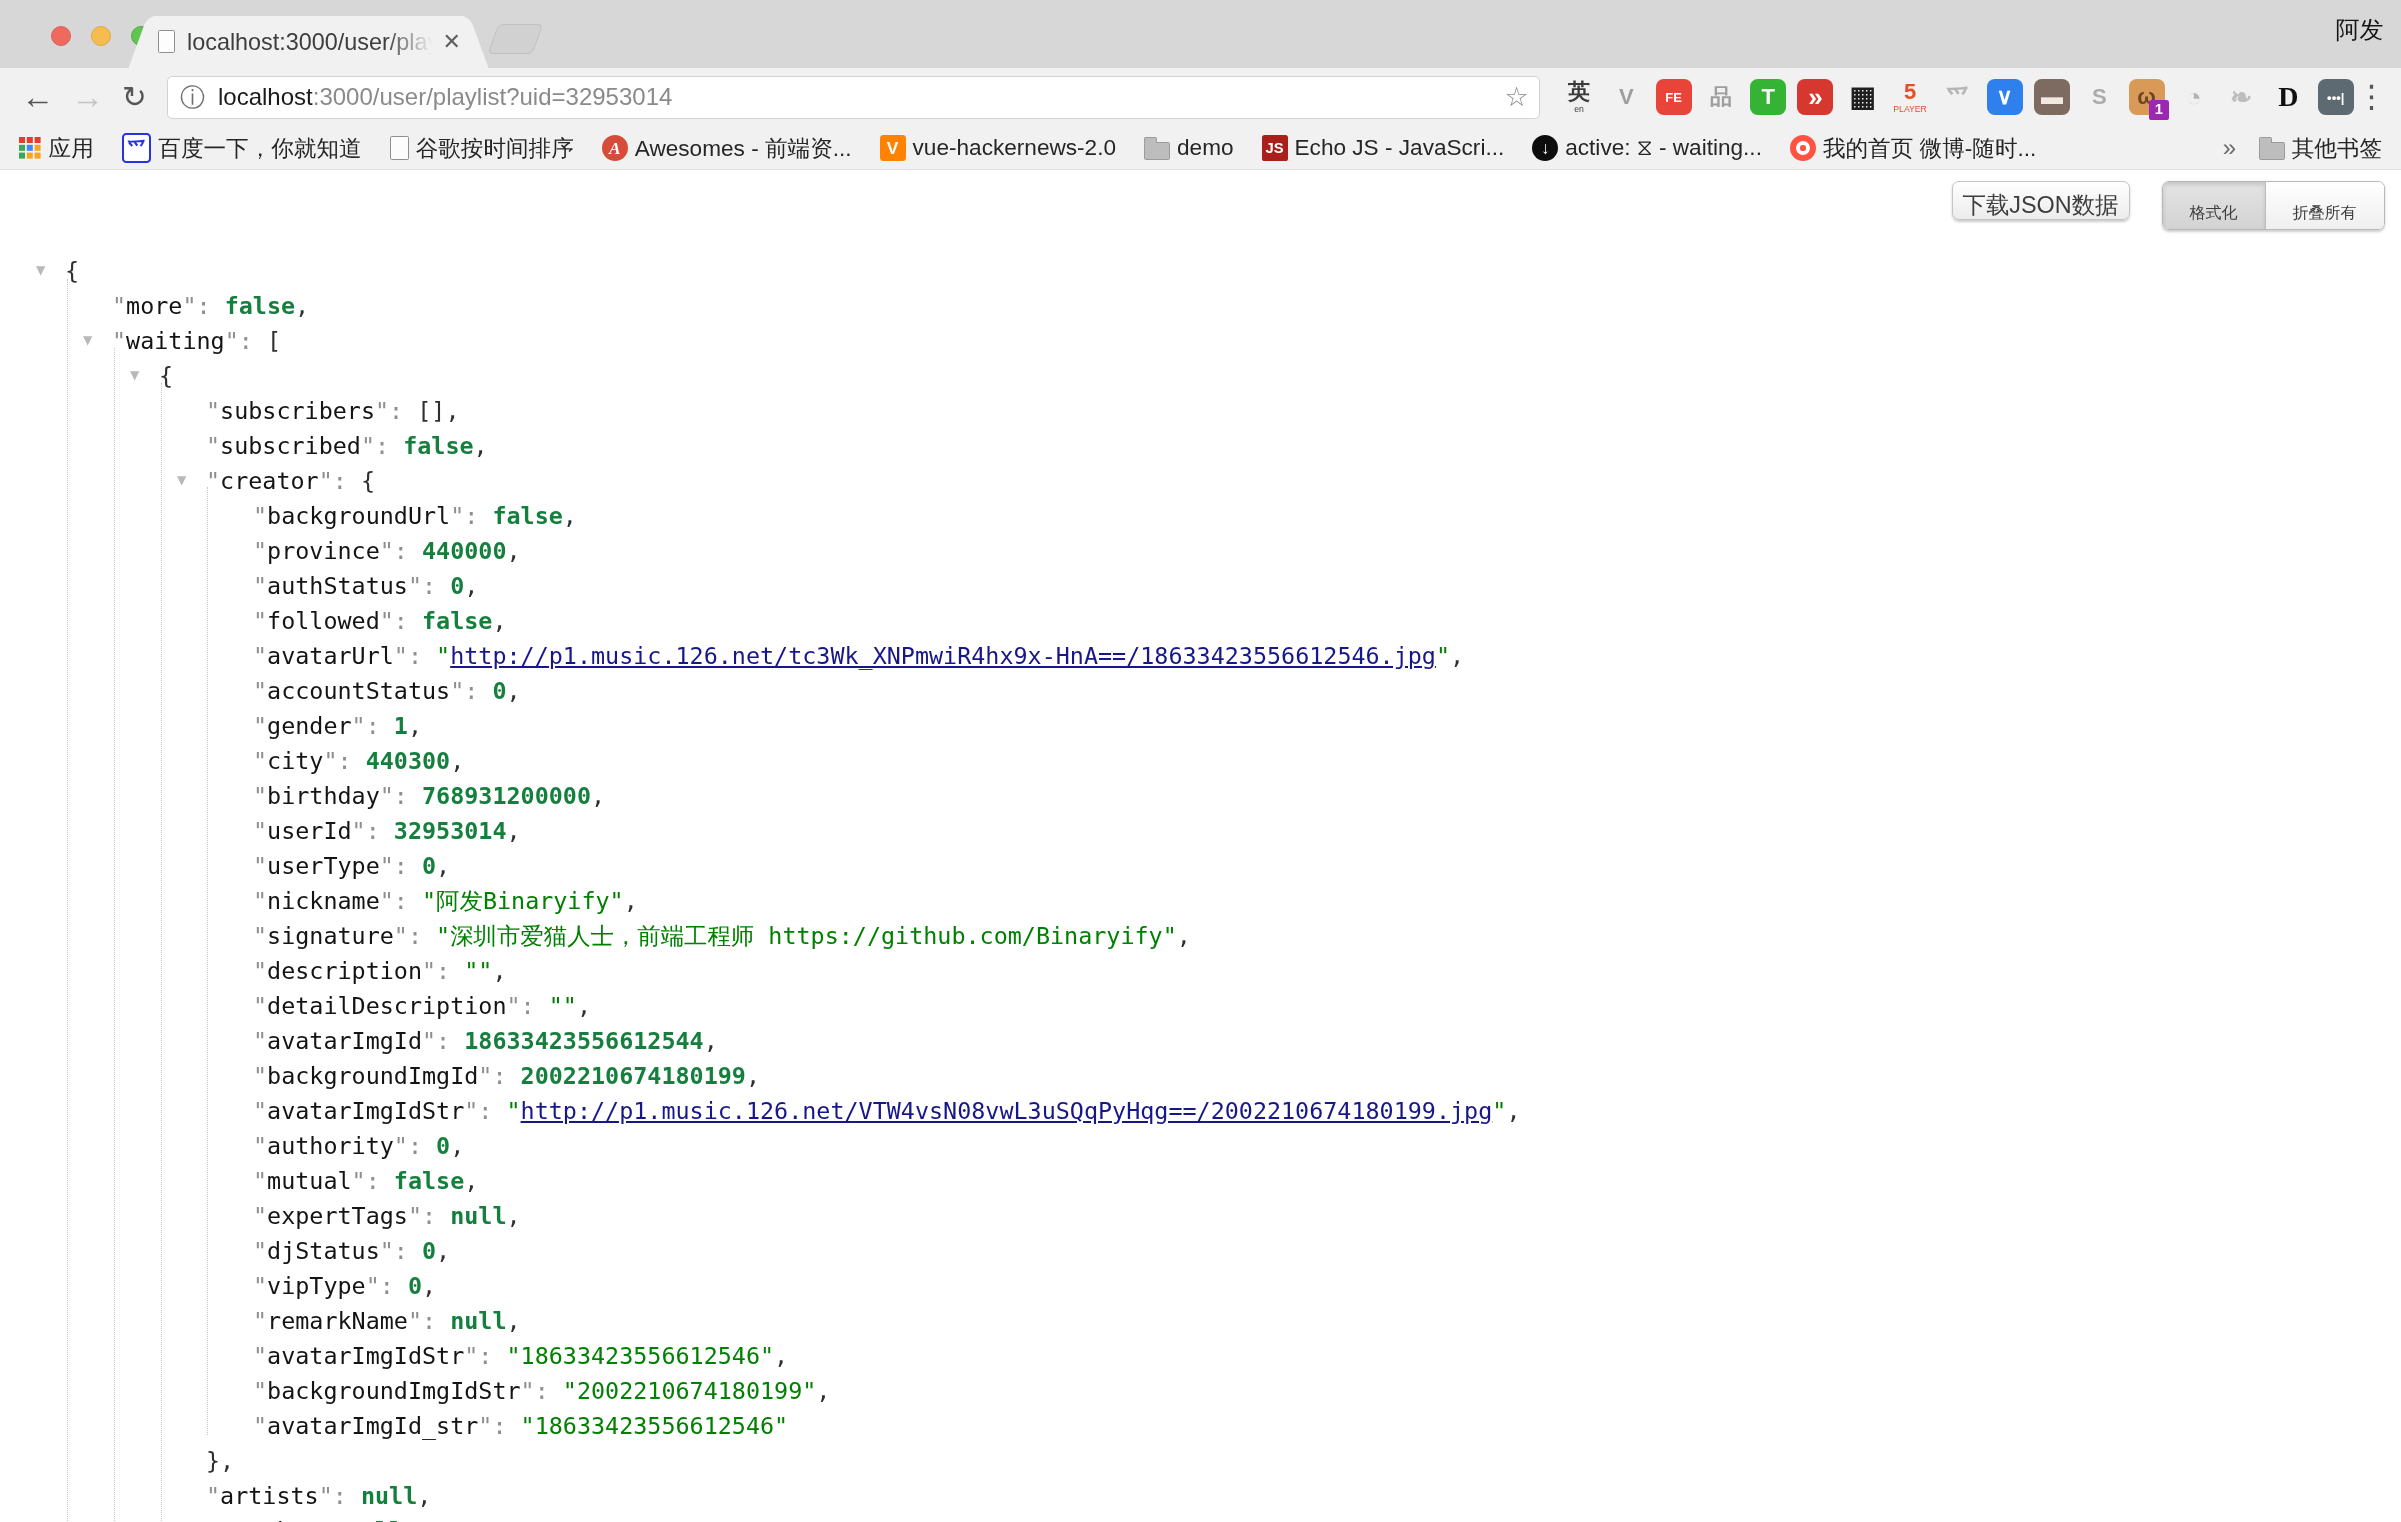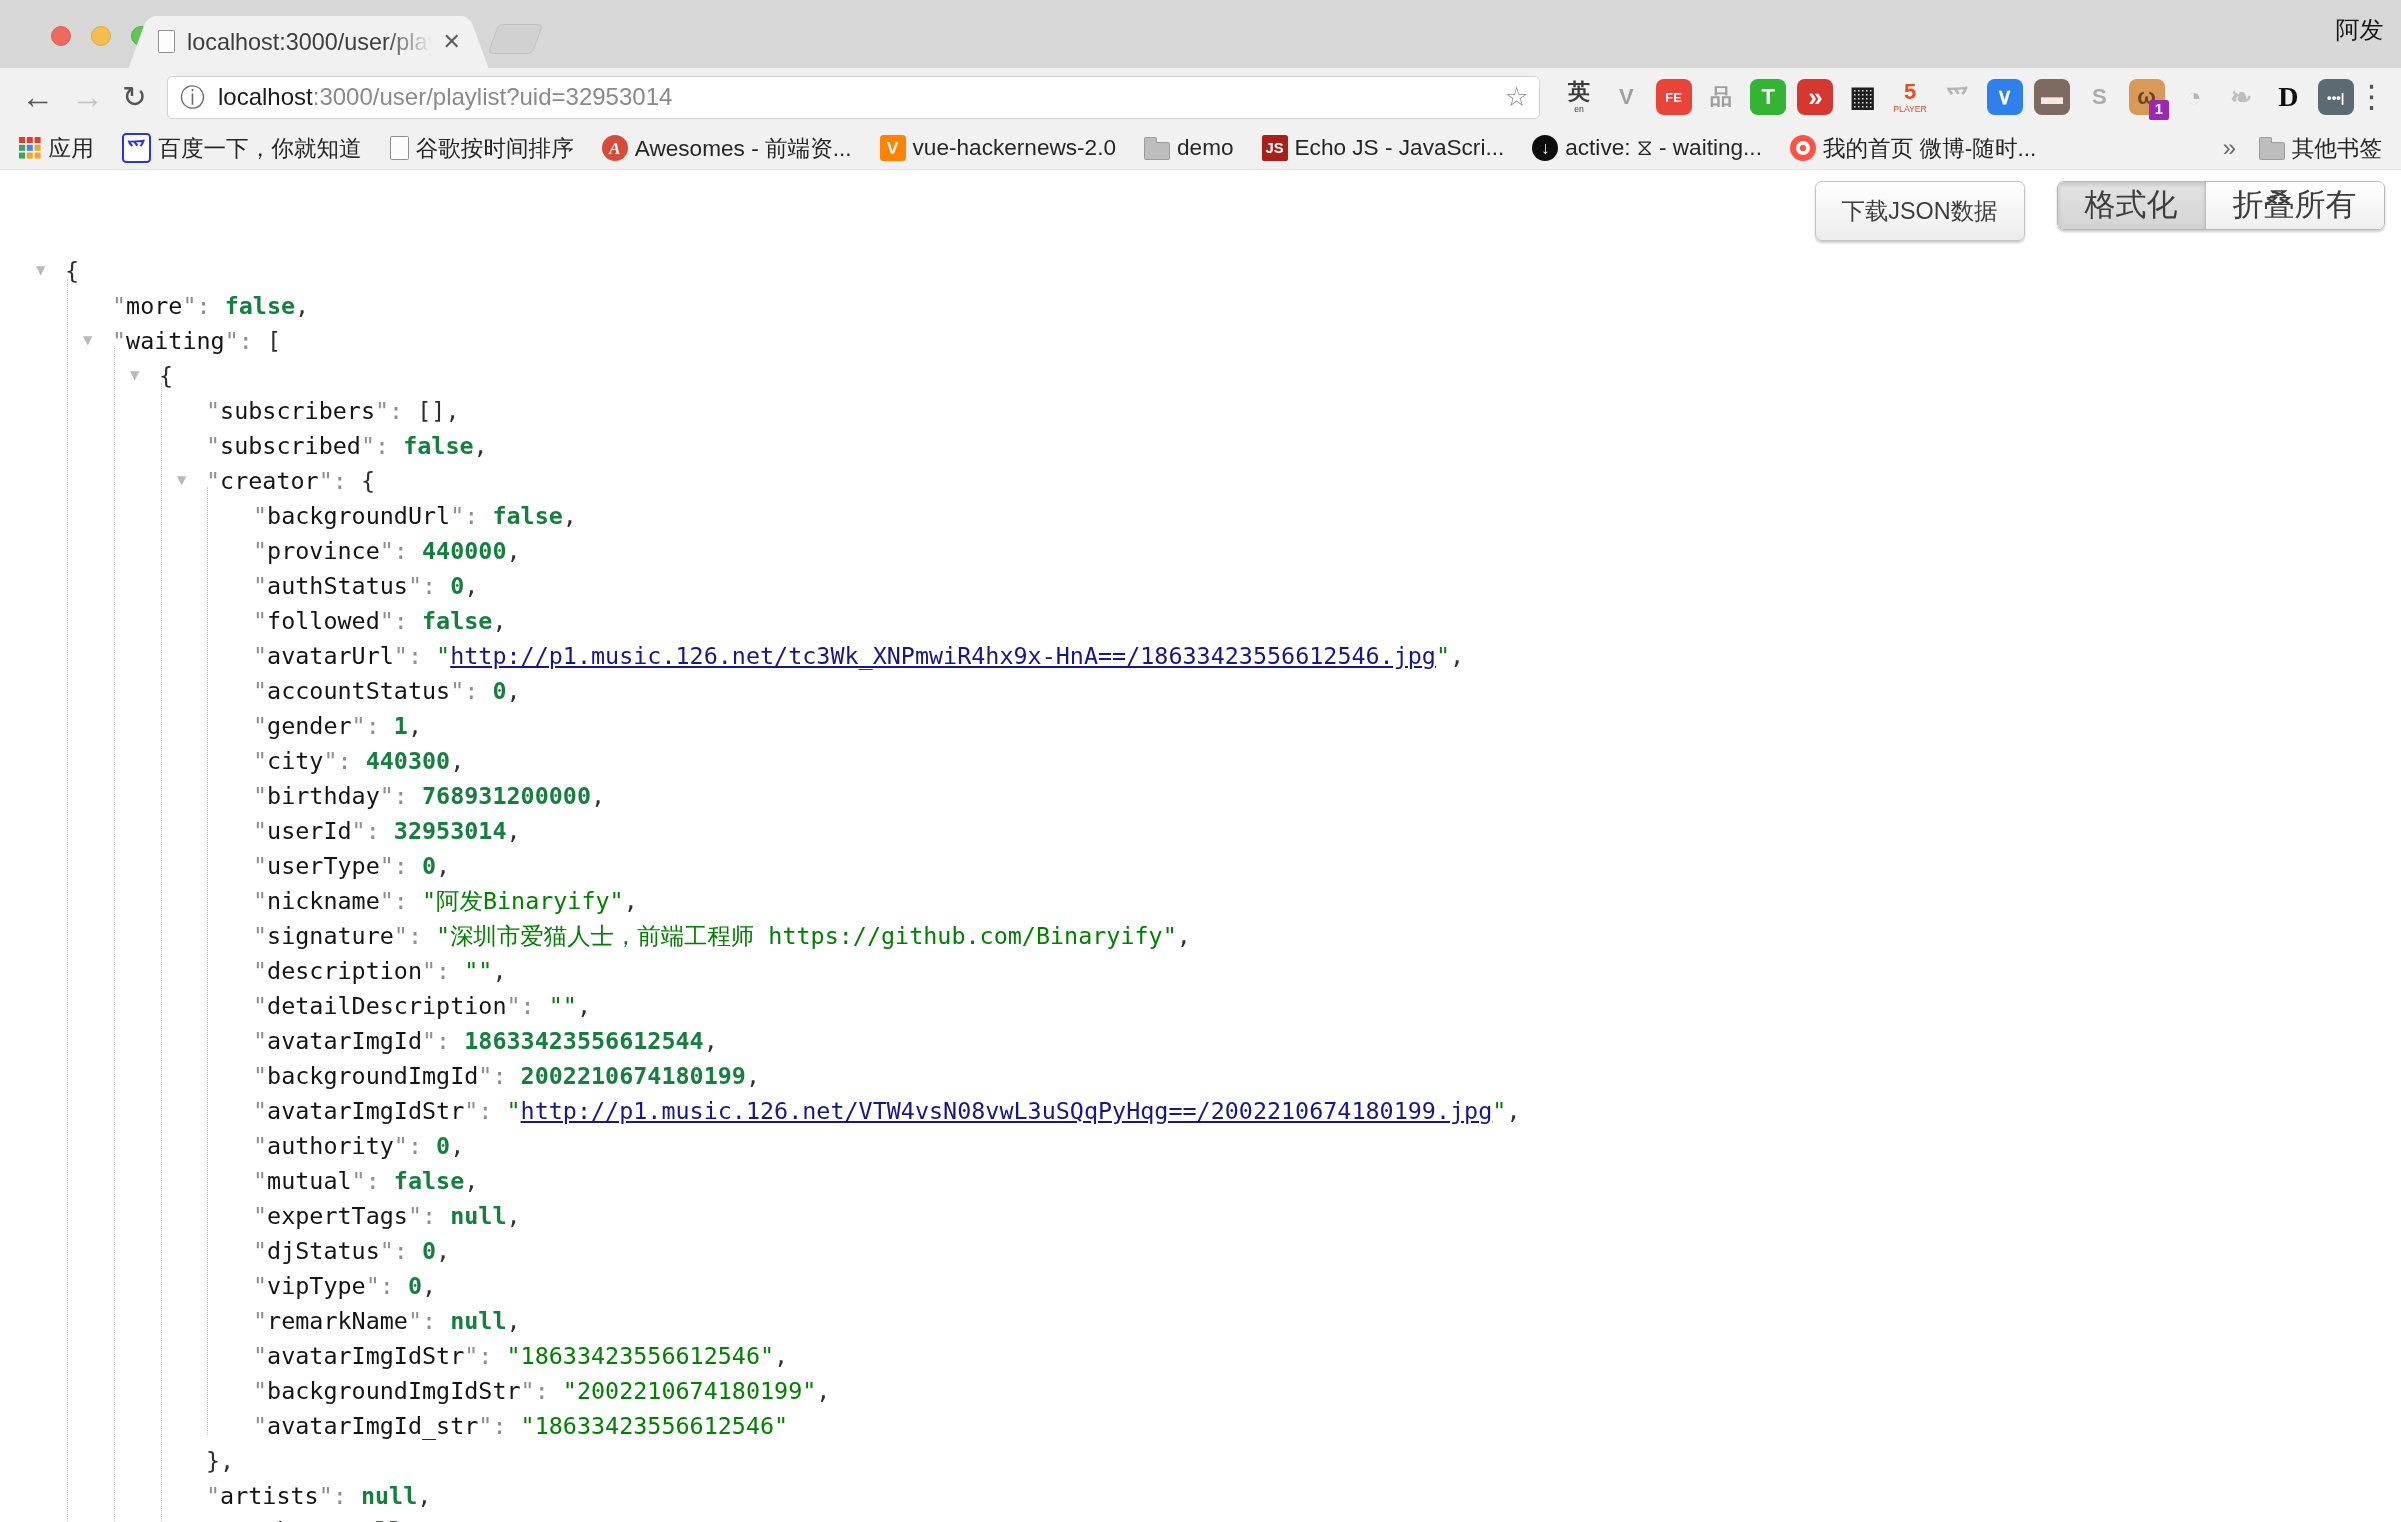--- a/index.html
+++ b/index.html
@@ -87,26 +87,26 @@
   .bi-downloader::before { content:"↓"; }
   .bi-weibo { width:26px; height:26px; border-radius:50%; background:#ff5242; position:relative; }
   .bi-weibo::before { content:""; position:absolute; left:6px; top:6px; right:6px; bottom:6px;
                       background:#fff; border-radius:50%; }
   .bi-weibo::after { content:""; position:absolute; left:10.4px; top:10.4px; right:10.4px; bottom:10.4px;
                       background:#ff5242; border-radius:50%; }
 
   
   .content { position:relative; height:1353px; background:#fff; }
   .actions { position:absolute; top:11.3px; right:16.5px; display:flex; gap:32px; }
-  .btn-download { height:60px; line-height:46px; padding:0 26px; font-size:23.4px; color:#3d3d3d;
+  .btn-download { height:39px; line-height:46px; padding:0 10px; font-size:23.4px; color:#3d3d3d;
                   background:linear-gradient(#ffffff,#ececec); border:1.7px solid #c4c4c4;
                   border-radius:7px; box-shadow:0 1.7px 2.6px rgba(0,0,0,.2); }
   .btn-group { display:flex; height:49px; border:1.7px solid #b8b8b8; border-radius:7px;
                overflow:hidden; box-shadow:0 1.7px 2.6px rgba(0,0,0,.2); }
-  .seg { line-height:46px; padding:0 27px; font-size:31px; color:#3d3d3d; }
+  .seg { line-height:46px; padding:8px 27px; font-size:16px; color:#3d3d3d; }
   .seg-active { background:linear-gradient(#e4e4e4,#d3d3d3); box-shadow:inset 0 2.6px 4.3px rgba(0,0,0,.15); }
   .seg-normal { background:linear-gradient(#ffffff,#efefef); border-left:1.7px solid #bdbdbd; }
 
   .json { padding-top:84px; font-family:"DejaVu Sans Mono","Liberation Mono",monospace; font-size:23.4px; }
   .jline { position:relative; height:35px; line-height:35px; white-space:pre; }
   .jarrow { position:absolute; top:0; line-height:33px; font-size:15.6px; color:#b9b9b9; }
   .tk-q { color:#8e8e8e; }
   .tk-k { color:#141414; }
   .tk-p { color:#2f2f2f; }
   .tk-s { color:#008000; }

